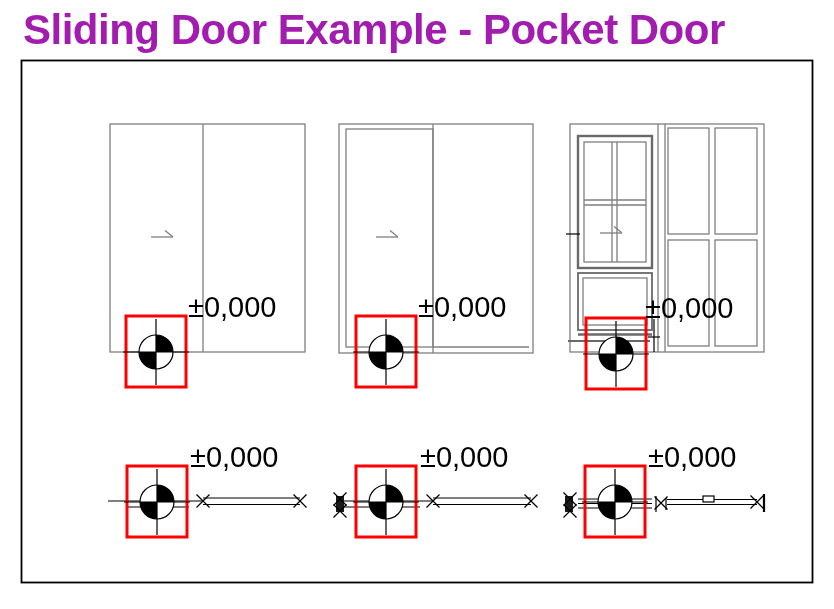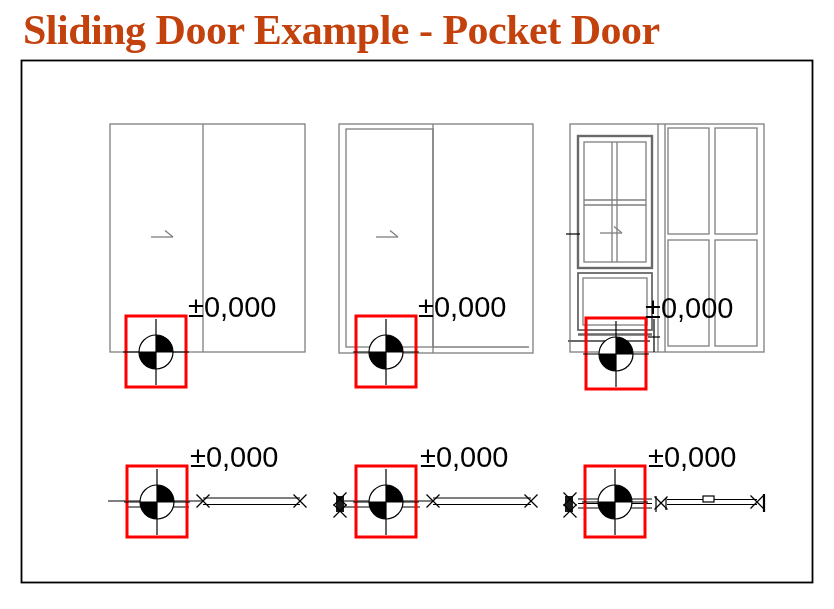--- a/index.html
+++ b/index.html
@@ -1,20 +1,20 @@
 <!DOCTYPE html>
 <html style="--red: #ff0000; --door_gray: #7f7f7f; --frame_gray: #696969; --ink: #000000; --paper: #ffffff;"><head>
 <meta charset="utf-8">
 <style>
   html,body{margin:0;padding:0;background:#fff;}
   body{width:834px;height:609px;position:relative;overflow:hidden;
        font-family:"Liberation Sans",sans-serif;}
   #title{position:absolute;left:23px;top:7px;margin:0;
-         font-family:Liberation Serif, serif;font-weight:bold;
-         font-size:42px;line-height:1.1;color:#c2410c;
+         font-family:Liberation Sans, sans-serif;font-weight:bold;
+         font-size:42px;line-height:1.1;color:#a21caf;
          letter-spacing:-0.5px;white-space:nowrap;}
   svg{position:absolute;left:0;top:0;}
   
   .g1{stroke:var(--door_gray);stroke-width:1.3;fill:none;}
   .g2{stroke:var(--frame_gray);stroke-width:2.4;fill:none;}
   .g3{stroke:var(--frame_gray);stroke-width:1.8;fill:none;}
   .k {stroke:var(--ink);stroke-width:1.2;fill:none;}
   .k2{stroke:var(--ink);stroke-width:2.2;fill:none;}
   .border{stroke:var(--ink);stroke-width:1.8;fill:none;}
   .redsq{stroke:var(--red);stroke-width:3;fill:none;}

